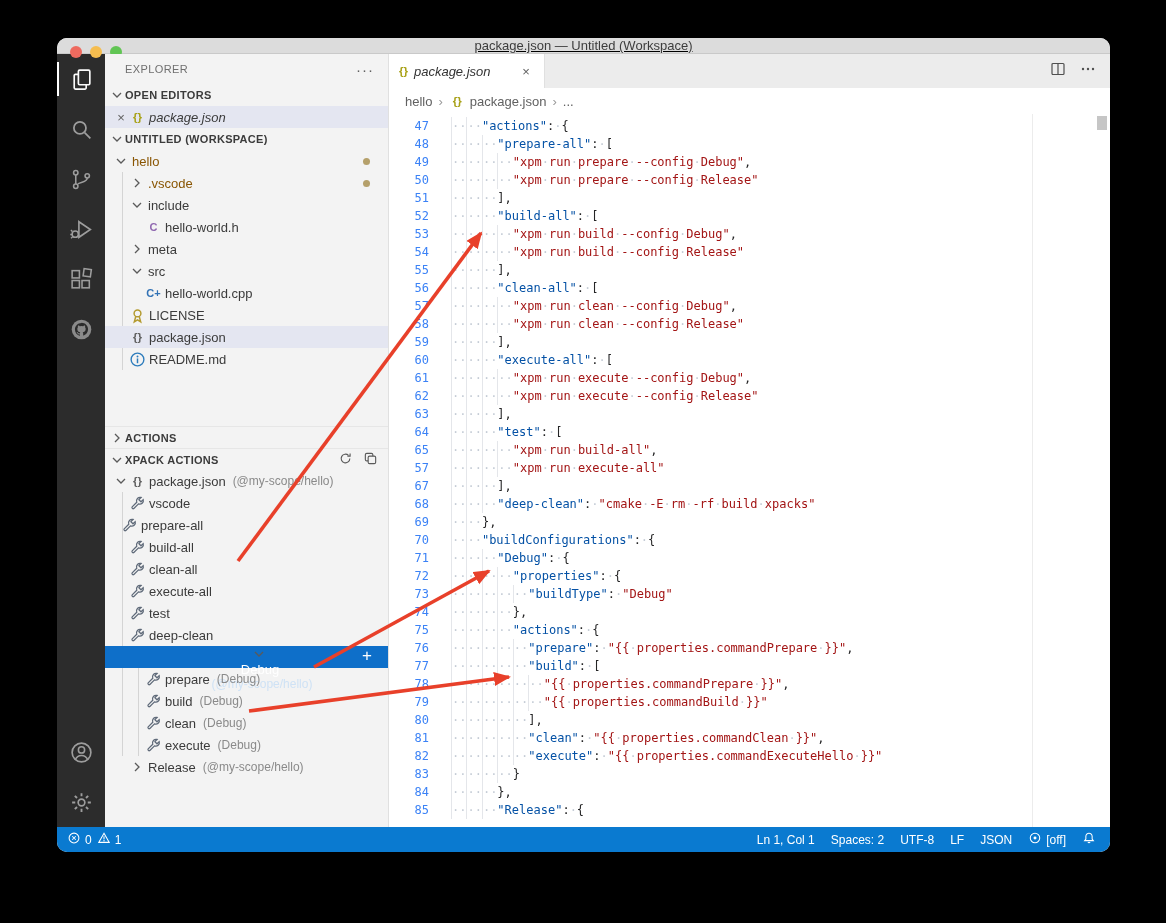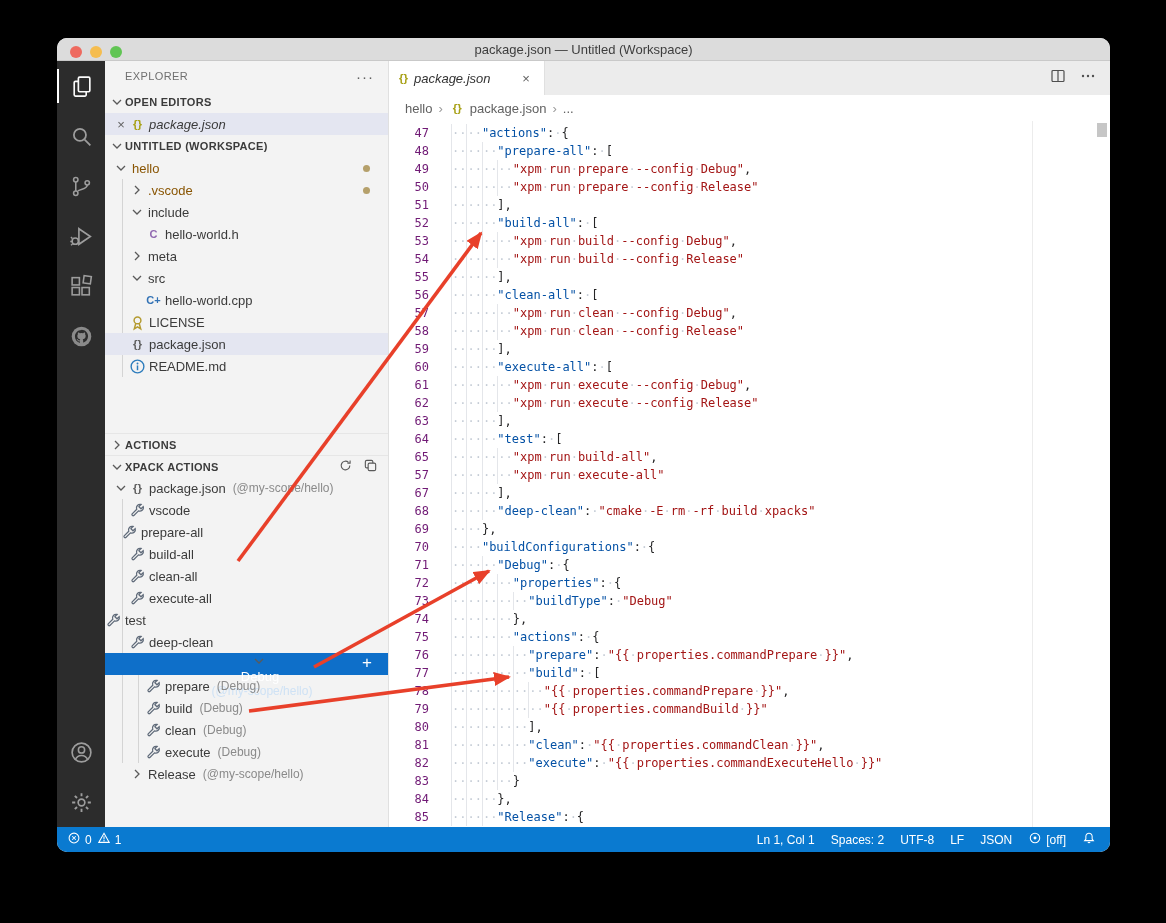--- a/index.html
+++ b/index.html
@@ -4,22 +4,22 @@
 <style>
   * { box-sizing: border-box; margin: 0; padding: 0; }
   html,body { width:1166px; height:923px; background:#000; font-family:"Liberation Sans", sans-serif; overflow:hidden; }
   .page { position:relative; width:1166px; height:923px; }
 
   .window { position:absolute; left:57px; top:38px; width:1053px; height:814px;
             border-radius:10px; overflow:hidden; background:#fff;
             box-shadow:0 18px 50px rgba(0,0,0,.6); display:flex; flex-direction:column; }
 
   
-  .titlebar { height:23px; background:#dcdcdc; border-bottom:1px solid #c9c9c9; position:relative;
-              display:flex; align-items:center; justify-content:center; flex:none; }
+  .titlebar { height:16px; background:#dcdcdc; border-bottom:1px solid #c9c9c9; position:relative;
+              display:flex; align-items:center; justify-content:center; flex:none;text-decoration:underline; }
   .title { font-size:13px; color:#3d3d3d; }
   .traffic { position:absolute; left:13px; top:0; height:28px; display:flex; align-items:center; gap:8px; }
   .tl { width:12px; height:12px; border-radius:50%; display:inline-block; }
   .tl.red { background:#ee6a5f; } .tl.yel { background:#f5bd4f; } .tl.grn { background:#61c554; }
 
   .main { display:flex; flex:1 1 auto; min-height:0; }
 
   
   .activitybar { width:48px; background:#2c2c2c; flex:none; display:flex; flex-direction:column; justify-content:space-between; }
   .ab-item { width:48px; height:50px; display:flex; align-items:center; justify-content:center; color:#9d9d9d; position:relative; }
@@ -69,21 +69,21 @@
   .tab-actions { margin-left:auto; display:flex; align-items:center; gap:14px; padding-right:14px; color:#4f4f4f; }
   .tab-actions svg { width:16px; height:16px; }
   .breadcrumb { height:26px; background:#fff; display:flex; align-items:center; padding-left:16px;
                 font-size:13px; color:#616161; flex:none; }
   .breadcrumb .sep { margin:0 6px; color:#9b9b9b; }
   .breadcrumb .bc-item { display:inline-flex; align-items:center; gap:4px; }
 
   .code { flex:1 1 auto; position:relative; overflow:hidden; padding-top:3px;
           font-family:"DejaVu Sans Mono","Liberation Mono",monospace; font-size:12px; line-height:18px; }
   .cl { display:flex; height:18px; white-space:pre; }
-  .g  { flex:none; width:40px; padding-right:0; text-align:right; color:#701a75; }
+  .g  { flex:none; width:40px; padding-right:0; text-align:right; color:#3b82f6; }
   .gp { flex:none; width:22px; }
   .iu { color:#c5ccd6; border-left:1px solid #e4e6ea; }
   .tk-k { color:#0451a5; } .tk-s { color:#a31515; } .tk-p { color:#252526; }
   .wsd { color:#c5ccd6; }
   .ruler { position:absolute; top:0; bottom:0; left:643px; border-left:1px solid #ececec; }
   .sb-thumb { position:absolute; top:2px; right:3px; width:10px; height:14px; background:#c6c6c6; }
 
   
   .statusbar { height:25px; background:#0a7ad0; color:#fff; display:flex; align-items:center;
                padding:0 10px 0 10px; font-size:12px; flex:none; }
@@ -367,21 +367,21 @@
               <span class="lbl">clean-all</span>
             </div>
             <div class="row" style="padding-left:24px">
               <span class="ficon">
                 <svg viewBox="0 0 16 16">
                   <path d="M13.4 4.3a3.4 3.4 0 0 1-4.5 4.1l-4.3 4.3a1.15 1.15 0 0 1-1.6-1.6l4.3-4.3a3.4 3.4 0 0 1 4.1-4.5L9.3 4.4l2 2 2.1-2.1z" fill="none" stroke="#5f6a79" stroke-width="1.15"></path>
                 </svg>
               </span>
               <span class="lbl">execute-all</span>
             </div>
-            <div class="row" style="">
+            <div class="row" style="padding-left:24px">
               <span class="ficon">
                 <svg viewBox="0 0 16 16">
                   <path d="M13.4 4.3a3.4 3.4 0 0 1-4.5 4.1l-4.3 4.3a1.15 1.15 0 0 1-1.6-1.6l4.3-4.3a3.4 3.4 0 0 1 4.1-4.5L9.3 4.4l2 2 2.1-2.1z" fill="none" stroke="#5f6a79" stroke-width="1.15"></path>
                 </svg>
               </span>
               <span class="lbl">test</span>
             </div>
             <div class="row" style="padding-left:24px">
               <span class="ficon">
                 <svg viewBox="0 0 16 16">

